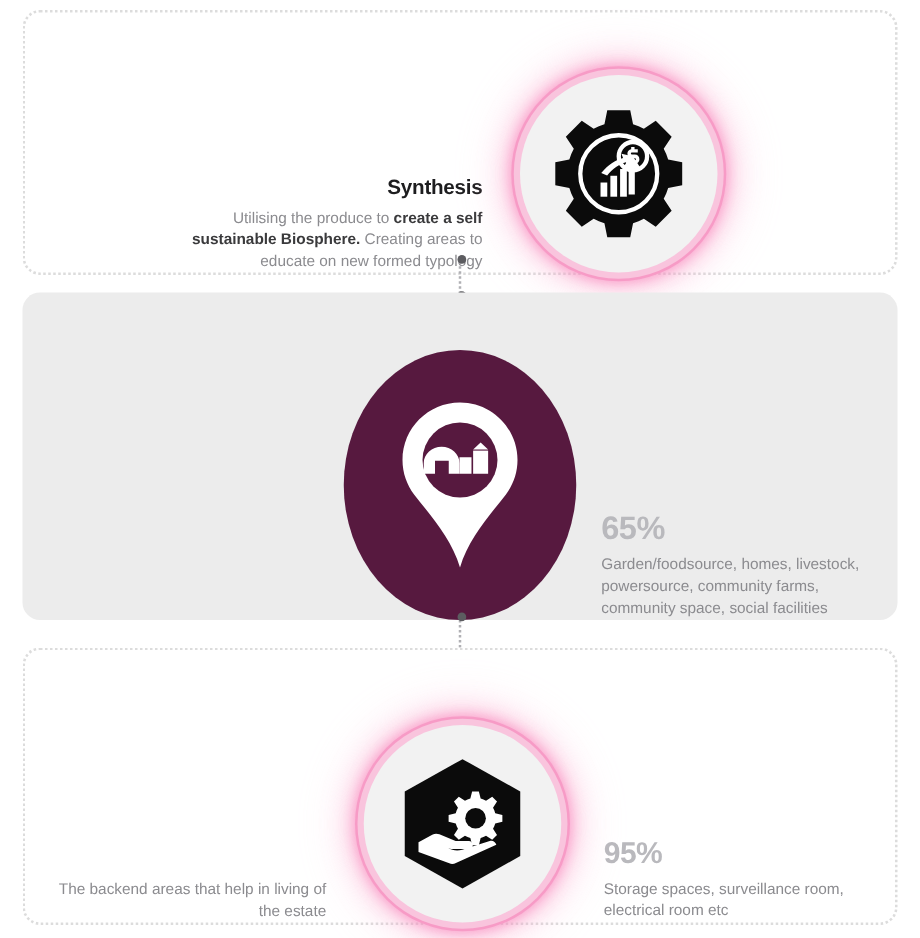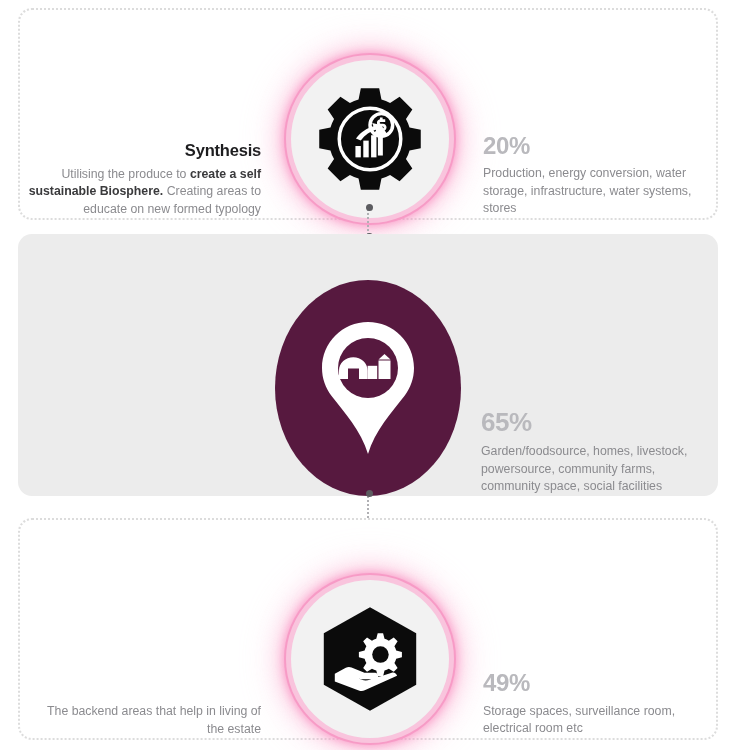--- a/index.html
+++ b/index.html
@@ -190,24 +190,20 @@
               <polygon fill="#ffffff" points="59.6,35.8 66.4,46.2 52.8,46.2"></polygon>
 
               <rect fill="#ffffff" x="36.5" y="56.5" width="5" height="10.5"></rect>
               <rect fill="#ffffff" x="43.8" y="51.5" width="5" height="15.5"></rect>
               <rect fill="#ffffff" x="51" y="46.5" width="5" height="20.5"></rect>
             </svg>
           </span>
         </div>
       </div>
 
-      <div class="col-right">
-        <p class="pct">20%</p>
-        <p class="detail">Production, energy conversion, water storage, infrastructure, water systems, stores</p>
-      </div>
 
     </div>
   </div>
 
   <div class="connector" id="connector-top">
     <span class="conn-dot start"></span>
     <span class="conn-dot end"></span>
   </div>
 
   <div class="panel panel-filled" id="panel-symbiosis">
@@ -267,20 +263,20 @@
               <path fill="#ffffff" d="M57 26.5h4.9l1.3 5.2c1.4.4 2.7.9 3.9 1.6l4.5-2.9 3.5 3.5-2.9 4.5c.7 1.2 1.2 2.5 1.6 3.9l5.2 1.3v4.9l-5.2 1.3c-.4 1.4-.9 2.7-1.6 3.9l2.9 4.5-3.5 3.5-4.5-2.9c-1.2.7-2.5 1.2-3.9 1.6l-1.3 5.2H57l-1.3-5.2c-1.4-.4-2.7-.9-3.9-1.6l-4.5 2.9-3.5-3.5 2.9-4.5c-.7-1.2-1.2-2.5-1.6-3.9l-5.2-1.3v-4.9l5.2-1.3c.4-1.4.9-2.7 1.6-3.9l-2.9-4.5 3.5-3.5 4.5 2.9c1.2-.7 2.5-1.2 3.9-1.6z"></path>
               <circle cx="59.5" cy="46" r="7.5" fill="#0b0b0b"></circle>
 
               <path fill="#ffffff" d="M18 63.5l10-5.5c1.6-.9 3.5-1 5.2-.3l11.8 4.8h9.6c1.6 0 2.9 1.3 2.9 2.9 0 1.6-1.3 2.9-2.9 2.9H41.5l-2-.8c3 2 6.8 2.5 10.3 1.4l20-6.4c2.1-.7 4.3.6 4.8 2.8L45.2 78.5c-1.5.8-3.2.9-4.8.3L18 70.5z"></path>
             </svg>
           </span>
         </div>
       </div>
 
       <div class="col-right">
-        <p class="pct">49%</p>
+        <p class="pct">95%</p>
         <p class="detail">Storage spaces, surveillance room, electrical room etc</p>
       </div>
 
     </div>
   </div>
 
 </div>
 
 </body></html>

